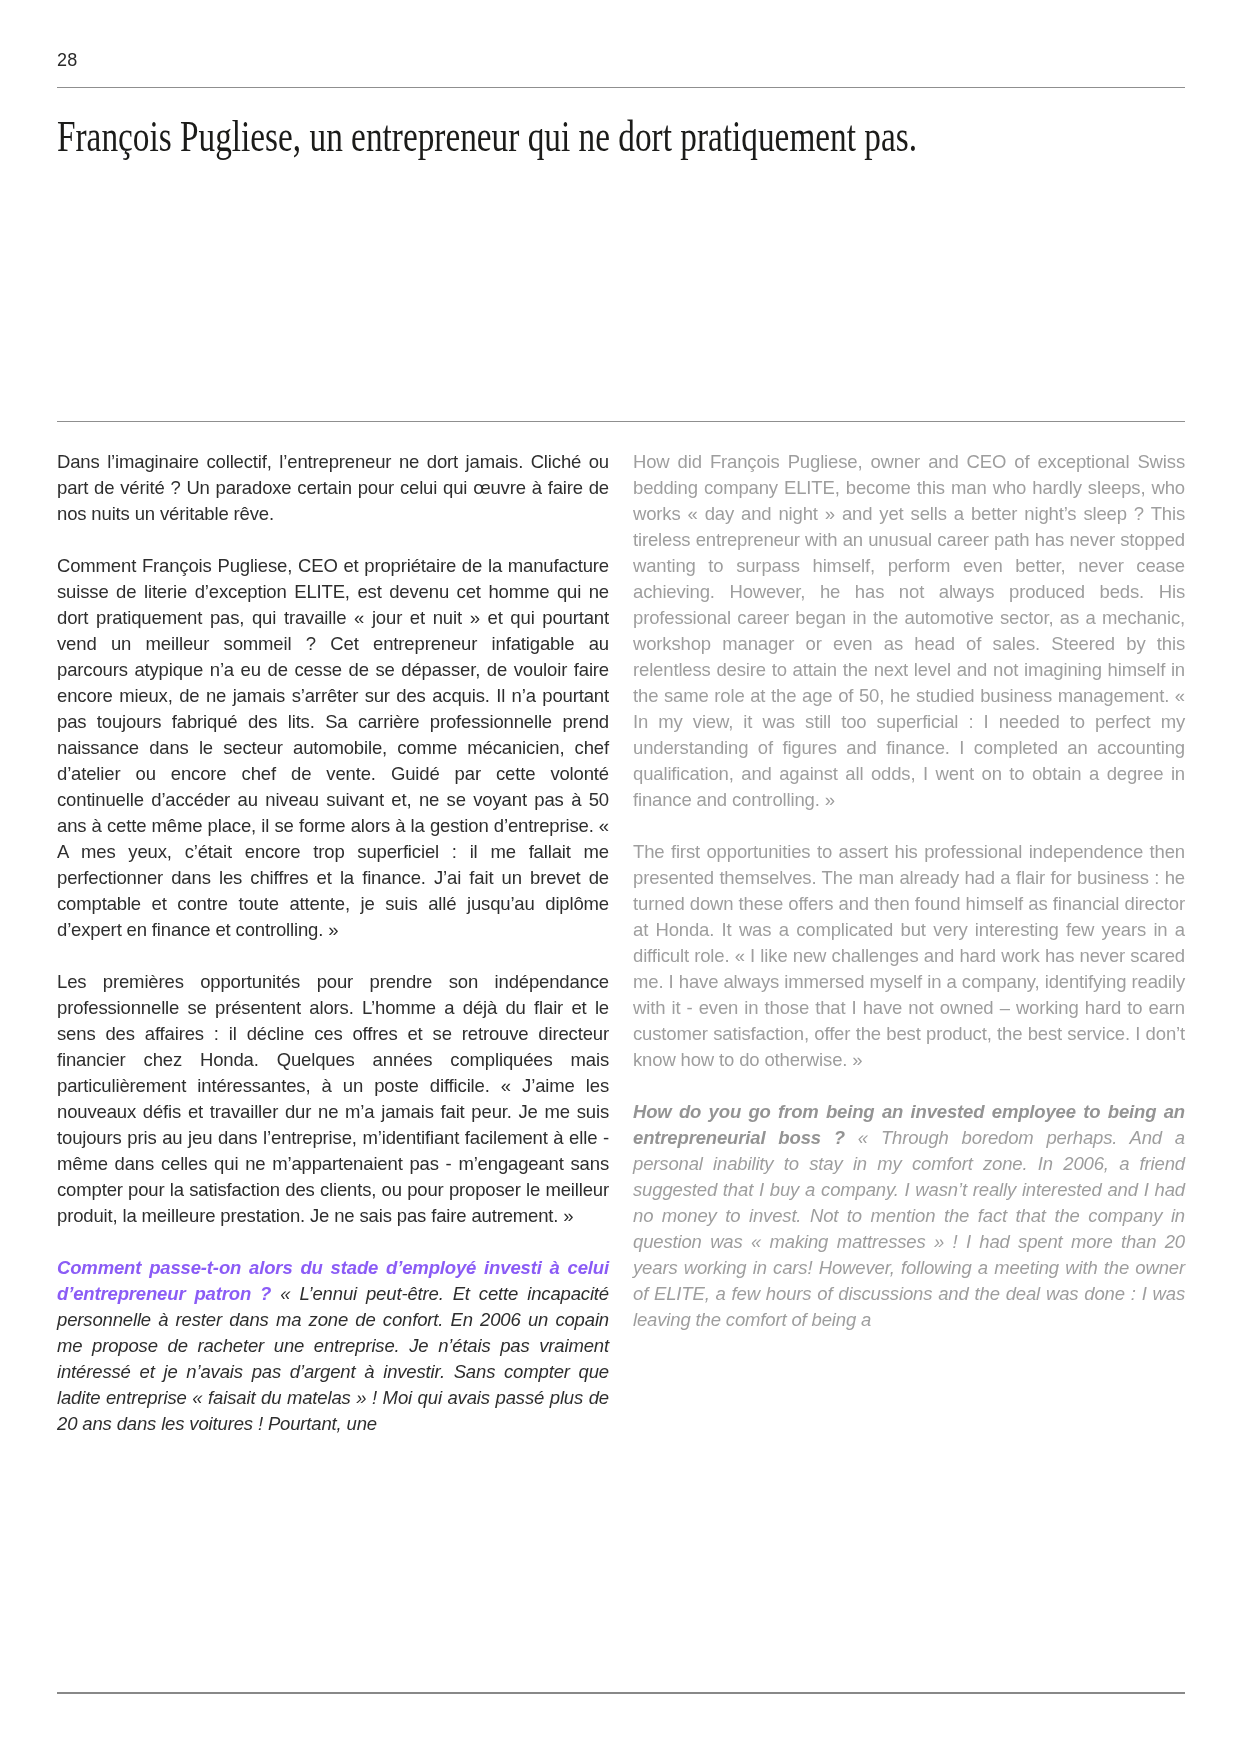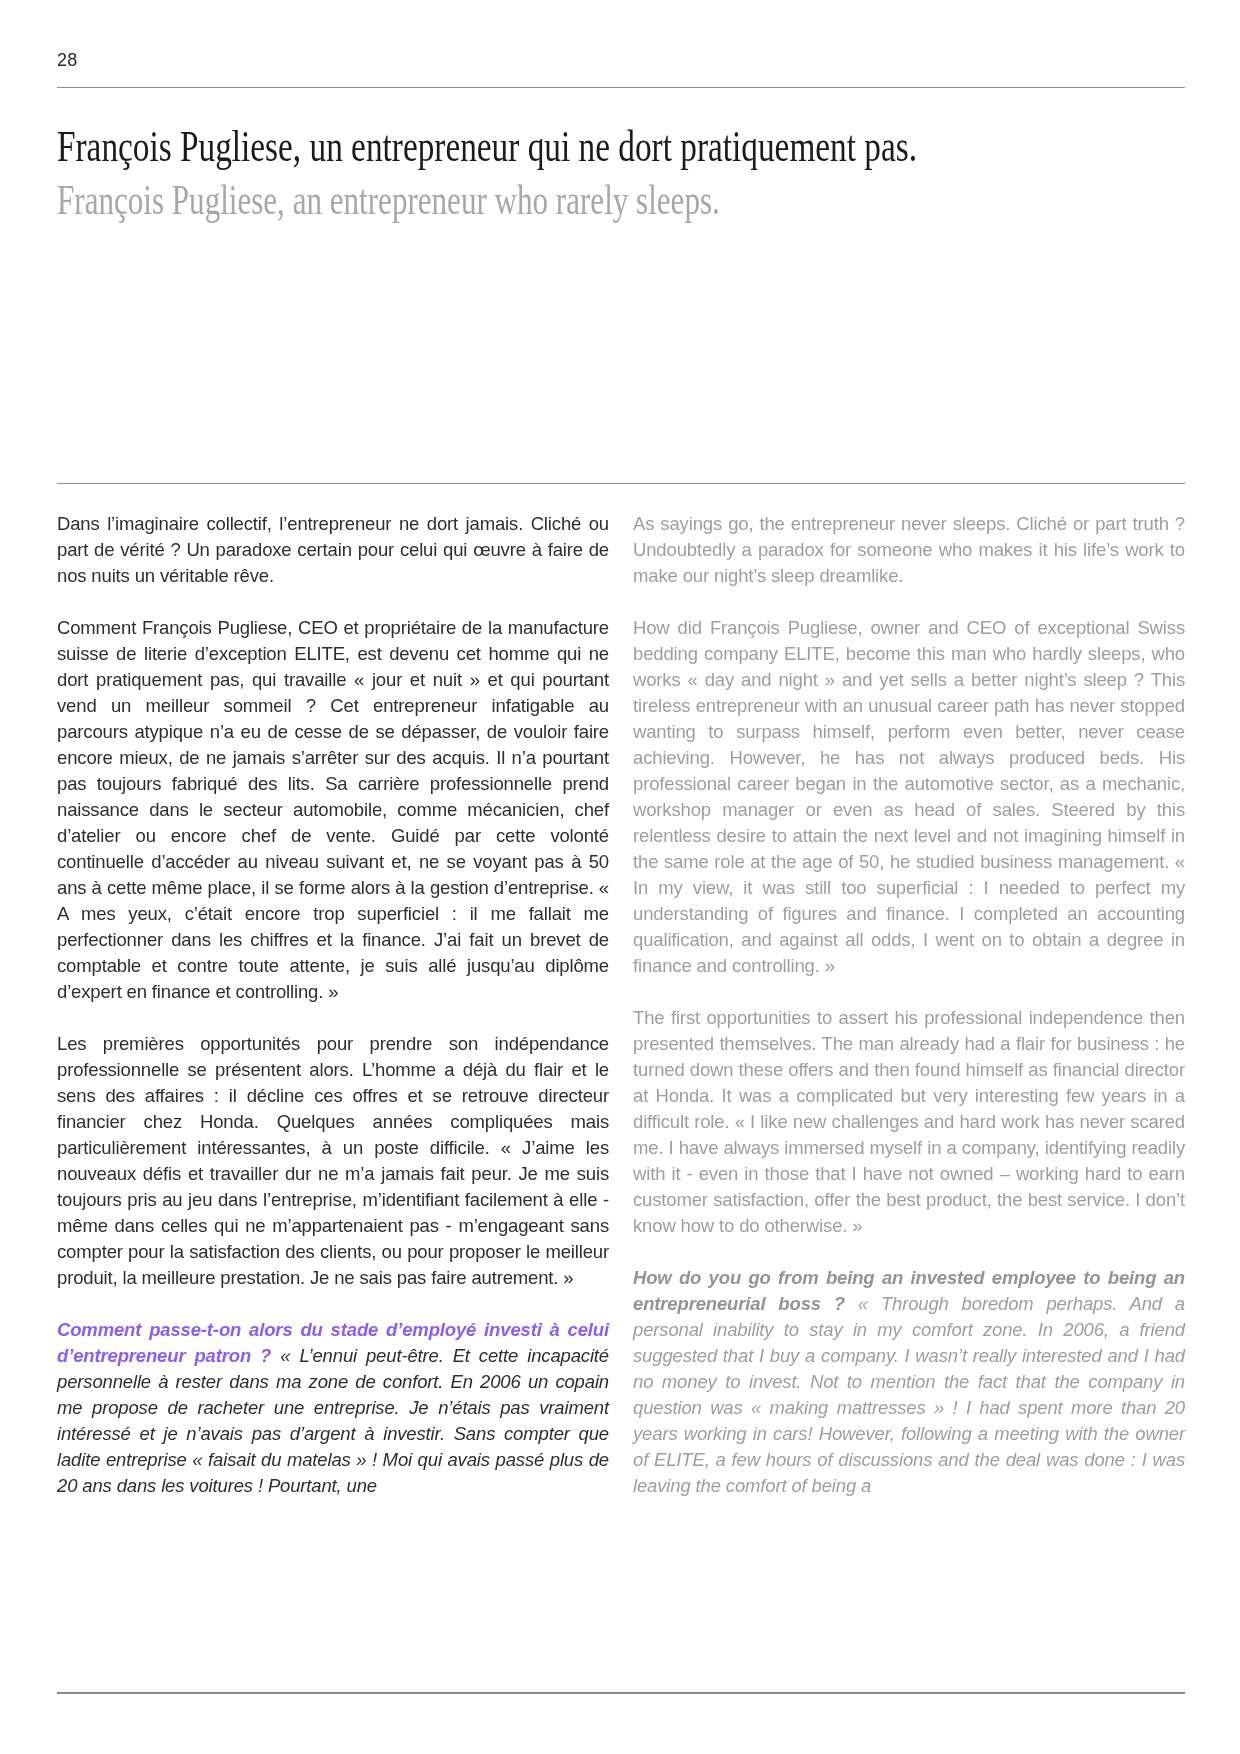--- a/index.html
+++ b/index.html
@@ -32,21 +32,21 @@
   .rule-mid { margin-top: 259px; }
   .rule-bottom {
     position: absolute;
     left: 57px;
     right: 55px;
     top: 1692px;
     border-top: 2px solid #888888;
   }
 
   .title-fr {
-    margin-top: 32px;
+    margin-top: 22px;
     font-family: "Liberation Serif", "DejaVu Serif", serif;
     font-weight: 400;
     font-size: 45px;
     line-height: 52px;
     color: #1b1b19;
     white-space: nowrap;
   }
   .title-en {
     margin-top: 4px;
     font-family: "Liberation Serif", "DejaVu Serif", serif;
@@ -90,37 +90,33 @@
 <div class="page">
 
   <div class="page-number">28</div>
 
   <hr class="rule rule-top">
 
   <h1 class="title-fr">
     <span class="condense">François Pugliese, un entrepreneur qui ne dort pratiquement pas.</span>
   </h1>
 
-  <h2 class="title-en">
-    <span class="condense">François Pugliese, an entrepreneur who rarely sleeps.</span>
-  </h2>
 
   <hr class="rule rule-mid">
 
   <main class="columns">
 
     <section class="col col-fr">
       <p>Dans l’imaginaire collectif, l’entrepreneur ne dort jamais. Cliché ou part de vérité ? Un paradoxe certain pour celui qui œuvre à faire de nos nuits un véritable rêve.</p>
       <p>Comment François Pugliese, CEO et propriétaire de la manufacture suisse de literie d’exception ELITE, est devenu cet homme qui ne dort pratiquement pas, qui travaille « jour et nuit » et qui pourtant vend un meilleur sommeil ? Cet entrepreneur infatigable au parcours atypique n’a eu de cesse de se dépasser, de vouloir faire encore mieux, de ne jamais s’arrêter sur des acquis. Il n’a pourtant pas toujours fabriqué des lits. Sa carrière professionnelle prend naissance dans le secteur automobile, comme mécanicien, chef d’atelier ou encore chef de vente. Guidé par cette volonté continuelle d’accéder au niveau suivant et, ne se voyant pas à 50 ans à cette même place, il se forme alors à la gestion d’entreprise. « A mes yeux, c’était encore trop superficiel : il me fallait me perfectionner dans les chiffres et la finance. J’ai fait un brevet de comptable et contre toute attente, je suis allé jusqu’au diplôme d’expert en finance et controlling. »</p>
       <p>Les premières opportunités pour prendre son indépendance professionnelle se présentent alors. L’homme a déjà du flair et le sens des affaires : il décline ces offres et se retrouve directeur financier chez Honda. Quelques années compliquées mais particulièrement intéressantes, à un poste difficile. « J’aime les nouveaux défis et travailler dur ne m’a jamais fait peur. Je me suis toujours pris au jeu dans l’entreprise, m’identifiant facilement à elle - même dans celles qui ne m’appartenaient pas - m’engageant sans compter pour la satisfaction des clients, ou pour proposer le meilleur produit, la meilleure prestation. Je ne sais pas faire autrement. »</p>
       <p><strong>Comment passe-t-on alors du stade d’employé investi à celui d’entrepreneur patron ?</strong><span> « L’ennui peut-être. Et cette incapacité personnelle à rester dans ma zone de confort. En 2006 un copain me propose de racheter une entreprise. Je n’étais pas vraiment intéressé et je n’avais pas d’argent à investir. Sans compter que ladite entreprise « faisait du matelas » ! Moi qui avais passé plus de 20 ans dans les voitures ! Pourtant, une</span></p>
     </section>
 
     <section class="col col-en">
-      <p>As sayings go, the entrepreneur never sleeps. Cliché or part truth ? Undoubtedly a paradox for someone who makes it his life’s work to make our night’s sleep dreamlike.</p>
       <p>How did François Pugliese, owner and CEO of exceptional Swiss bedding company ELITE, become this man who hardly sleeps, who works « day and night » and yet sells a better night’s sleep ? This tireless entrepreneur with an unusual career path has never stopped wanting to surpass himself, perform even better, never cease achieving. However, he has not always produced beds. His professional career began in the automotive sector, as a mechanic, workshop manager or even as head of sales. Steered by this relentless desire to attain the next level and not imagining himself in the same role at the age of 50, he studied business management. « In my view, it was still too superficial : I needed to perfect my understanding of figures and finance. I completed an accounting qualification, and against all odds, I went on to obtain a degree in finance and controlling. »</p>
       <p>The first opportunities to assert his professional independence then presented themselves. The man already had a flair for business : he turned down these offers and then found himself as financial director at Honda. It was a complicated but very interesting few years in a difficult role. « I like new challenges and hard work has never scared me. I have always immersed myself in a company, identifying readily with it - even in those that I have not owned – working hard to earn customer satisfaction, offer the best product, the best service. I don’t know how to do otherwise. »</p>
       <p><strong>How do you go from being an invested employee to being an entrepreneurial boss ?</strong><span> « Through boredom perhaps. And a personal inability to stay in my comfort zone. In 2006, a friend suggested that I buy a company. I wasn’t really interested and I had no money to invest. Not to mention the fact that the company in question was « making mattresses » ! I had spent more than 20 years working in cars! However, following a meeting with the owner of ELITE, a few hours of discussions and the deal was done : I was leaving the comfort of being a</span></p>
     </section>
 
   </main>
 
   <hr class="rule rule-bottom">
 
 </div>

